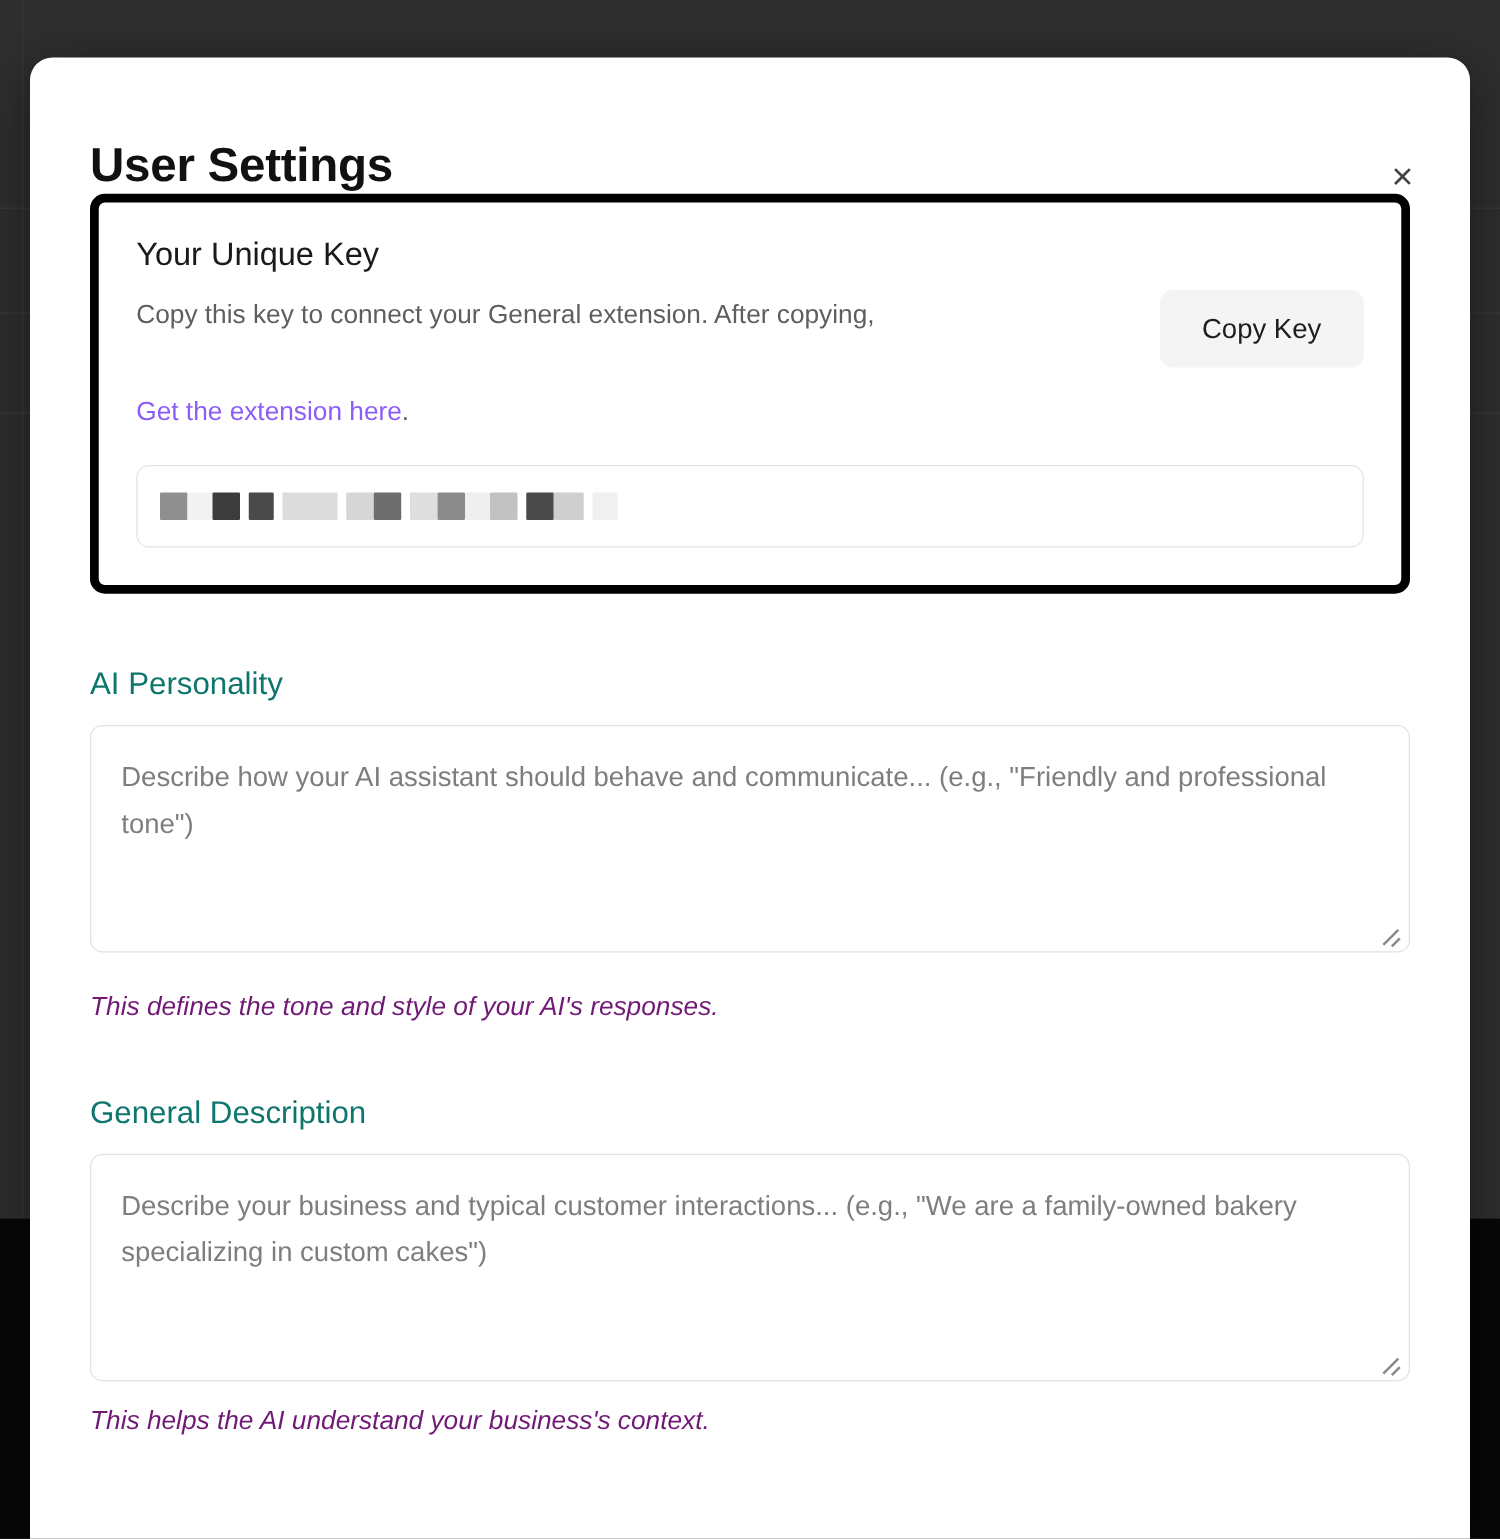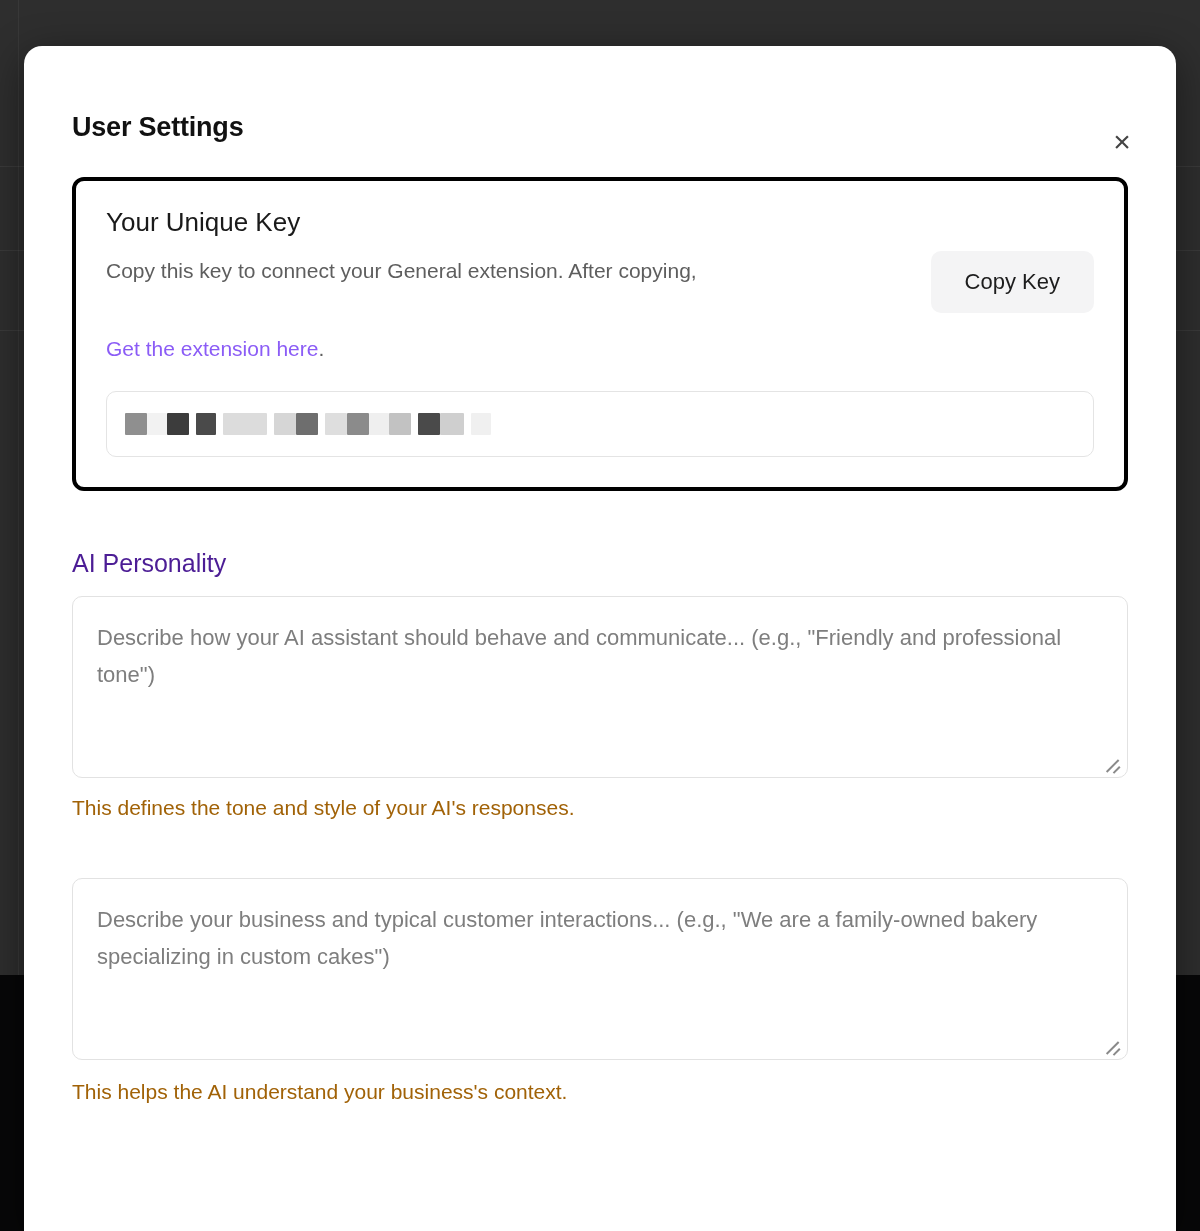--- a/index.html
+++ b/index.html
@@ -61,30 +61,29 @@
     width: 40px; height: 40px;
     display: flex; align-items: center; justify-content: center;
     font-size: 30px; line-height: 1;
     color: #444; cursor: pointer;
     background: none; border: none;
     font-family: "Liberation Sans", sans-serif;
   }
 
   #modal-title {
     margin: 22px 0 0 0;
-    font-size: 27px;
+    font-size: 38px;
     font-weight: bold;
     color: #111;
     letter-spacing: -0.2px;
   }
 
   
   #key-card {
-    margin-top: 34px;
-    border: 4px solid #000000;
+    border: 7px solid #000000;
     border-radius: 12px;
     padding: 26px 30px 30px 30px;
   }
   #key-card-row {
     display: flex; align-items: flex-start; justify-content: space-between;
     gap: 22px;
   }
   #key-card-text { flex: 1 1 auto; max-width: 790px; }
   #key-title {
     font-size: 26px; color: #1a1a1a; font-weight: normal;
@@ -122,21 +121,21 @@
   }
   #key-value-mask .grp { display: flex; gap: 0; }
   #key-value-mask .blk {
     height: 22px;
     border-radius: 1px;
   }
 
   
   .field-block { margin-top: 58px; }
   .field-label {
-    font-size: 25px; color: #4c1d95; margin: 0 0 18px 0;
+    font-size: 25px; color: #0f766e; margin: 0 0 18px 0;
     font-weight: normal;
   }
   .field-textarea-wrap { position: relative; }
   .field-textarea {
     display: block;
     width: 1056px;
     height: 182px;
     border: 1px solid #e2e2e2;
     border-radius: 10px;
     padding: 22px 24px;
@@ -157,23 +156,24 @@
   .resize-grip i {
     position: absolute;
     background: #8a8a8a;
     height: 1.6px;
     transform-origin: center;
   }
   .resize-grip i.l1 { width: 17px; right: 1px; bottom: 5px; transform: rotate(-45deg); }
   .resize-grip i.l2 { width: 9px; right: 1px; bottom: 1px; transform: rotate(-45deg); }
 
   .field-help {
-    margin: 18px 0 0 0;
+    margin: 32px 0 0 0;
     font-size: 21px;
-    color: #a16207;
+    color: #701a75;
+    font-style: italic;
   }
   #help-general { margin-top: 20px; }
 </style>
 </head>
 <body>
 
 <div id="page-backdrop">
   <div id="backdrop-upper">
     <div id="backdrop-lines">
       <div class="hline" style="top:166px"></div>
@@ -250,20 +250,21 @@
         <textarea class="field-textarea" placeholder="Describe how your AI assistant should behave and communicate... (e.g., &quot;Friendly and professional tone&quot;)" style=""></textarea>
         <span class="resize-grip">
             <i class="l1"></i>
             <i class="l2"></i>
           </span>
       </div>
       <p class="field-help">This defines the tone and style of your AI's responses.</p>
     </section>
 
     <section class="field-block">
+      <h3 class="field-label">General Description</h3>
       <div class="field-textarea-wrap">
         <textarea class="field-textarea" placeholder="Describe your business and typical customer interactions... (e.g., &quot;We are a family-owned bakery specializing in custom cakes&quot;)" style=""></textarea>
         <span class="resize-grip">
             <i class="l1"></i>
             <i class="l2"></i>
           </span>
       </div>
       <p class="field-help" id="help-general">This helps the AI understand your business's context.</p>
     </section>
 

